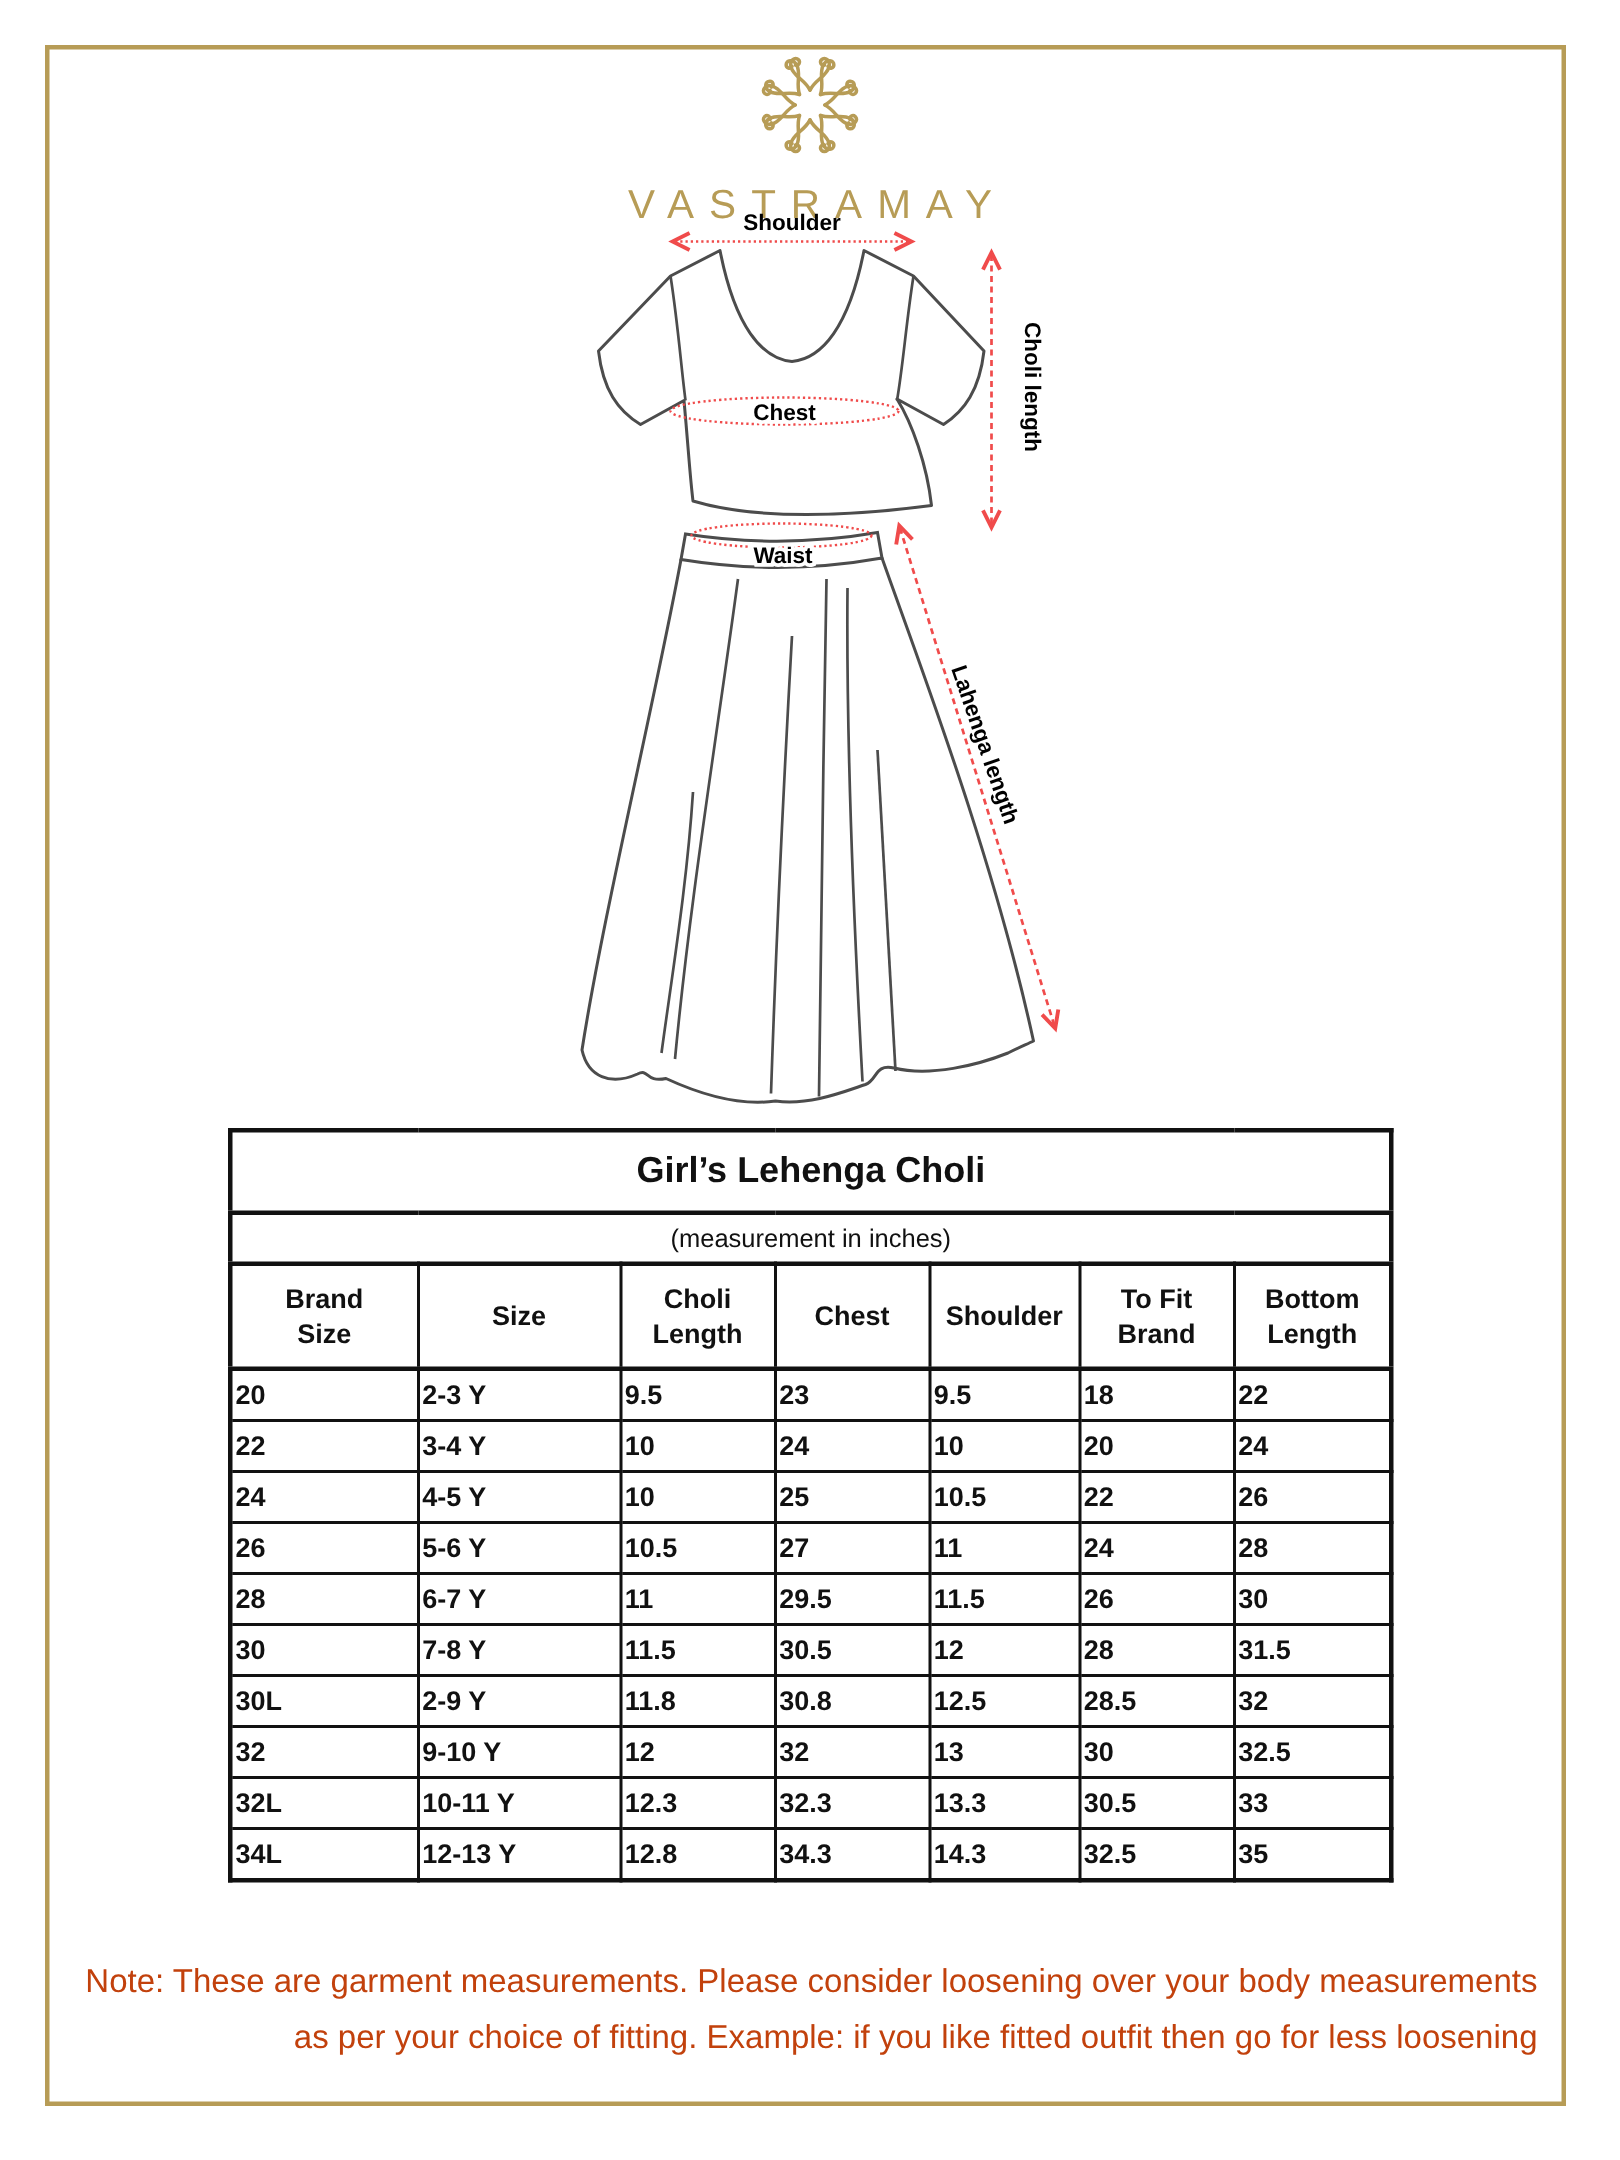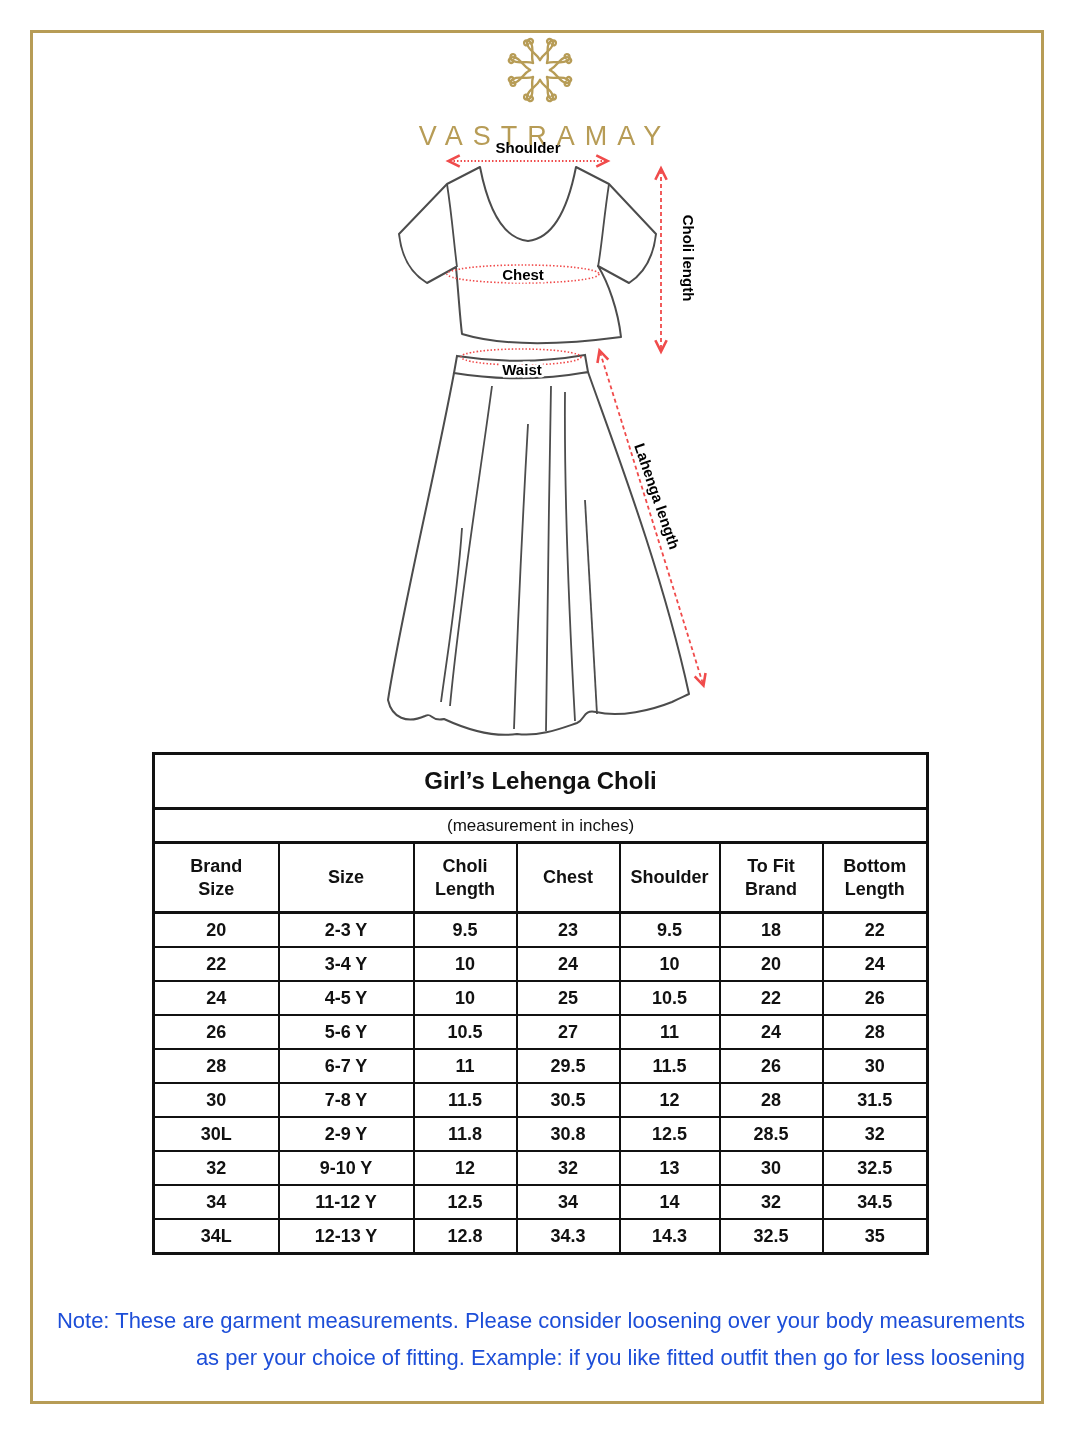--- a/index.html
+++ b/index.html
@@ -16,36 +16,36 @@
     display:flex;flex-direction:column;align-items:center;gap:15px;
   }
   .brand-name{
     color:#b79c56;font-size:27px;font-weight:400;
     letter-spacing:10px;padding-left:10px;line-height:30px;
   }
   .diagram-svg{position:absolute;left:380px;top:130px;width:340px;height:625px;}
   .diagram-svg text{font-family:"Liberation Sans", sans-serif;font-weight:bold;fill:#000;}
   table.size-chart{
     position:absolute;left:152px;top:752px;width:774px;
-    border-collapse:collapse;table-layout:fixed;text-align:center;
+    border-collapse:collapse;table-layout:fixed;
     border:3px solid #111;
     padding-left:33px;
   }
   table.size-chart th, table.size-chart td{
     border:2px solid #111;padding:0 2px;vertical-align:middle;
   }
   .t-title{font-size:24px;font-weight:bold;height:52px;}
   .t-subtitle{font-size:17px;font-weight:normal;height:31px;}
   thead tr.head-row{height:70px;border-bottom:3px solid #111;}
   thead tr.title-row, thead tr.subtitle-row{border-bottom:3px solid #111;}
   thead th{font-size:18px;font-weight:bold;white-space:pre-line;line-height:1.25;}
   tbody td{font-size:18px;font-weight:bold;height:32px;}
   .note{
     position:absolute;left:50px;right:55px;top:1302px;
-    text-align:right;font-size:22px;line-height:37px;color:#1d4ed8;
+    text-align:right;font-size:22px;line-height:37px;color:#c2410c;
   }
 </style>
 </head>
 <body>
 
 <div class="frame"></div>
 
 <div class="logo">
   <svg width="72" height="72" viewBox="-40 -40 80 80">
     <g stroke="#b79c56" stroke-width="2.6" fill="none" stroke-linecap="round">
@@ -235,27 +235,27 @@
       <tr>
         <td>32</td>
         <td>9-10 Y</td>
         <td>12</td>
         <td>32</td>
         <td>13</td>
         <td>30</td>
         <td>32.5</td>
       </tr>
       <tr>
-        <td>34</td>
-        <td>11-12 Y</td>
-        <td>12.5</td>
-        <td>34</td>
-        <td>14</td>
-        <td>32</td>
-        <td>34.5</td>
+        <td>32L</td>
+        <td>10-11 Y</td>
+        <td>12.3</td>
+        <td>32.3</td>
+        <td>13.3</td>
+        <td>30.5</td>
+        <td>33</td>
       </tr>
       <tr>
         <td>34L</td>
         <td>12-13 Y</td>
         <td>12.8</td>
         <td>34.3</td>
         <td>14.3</td>
         <td>32.5</td>
         <td>35</td>
       </tr>

